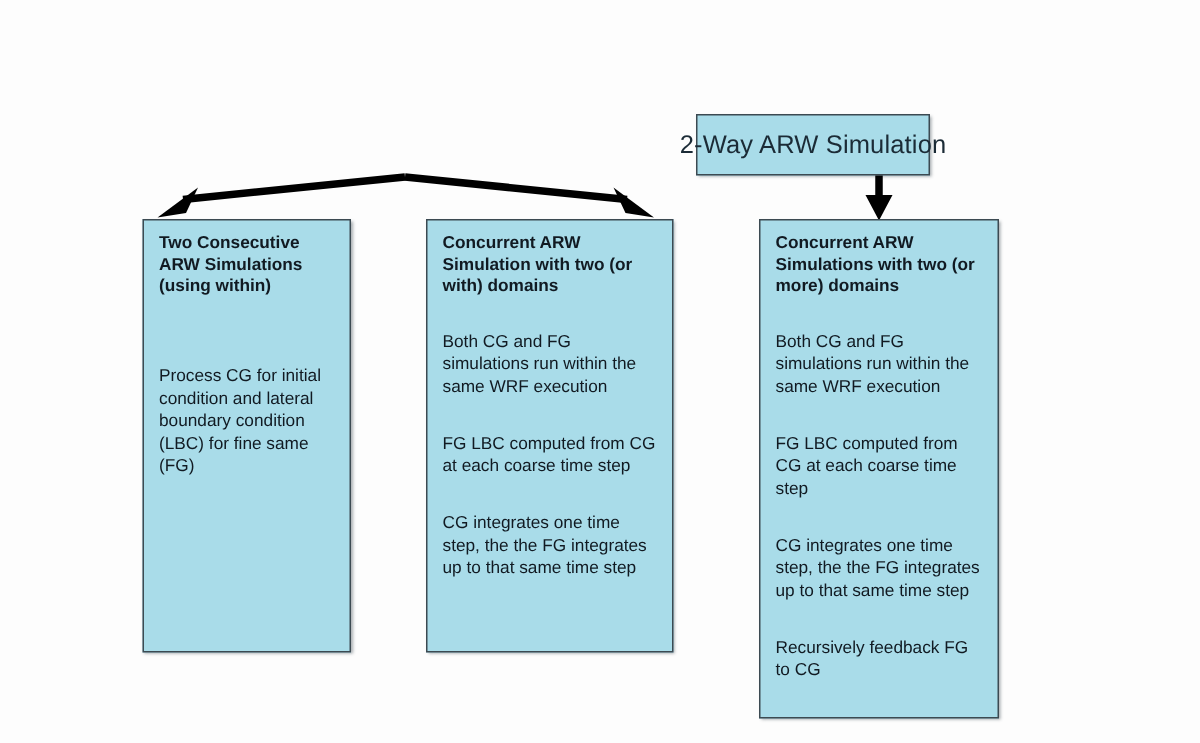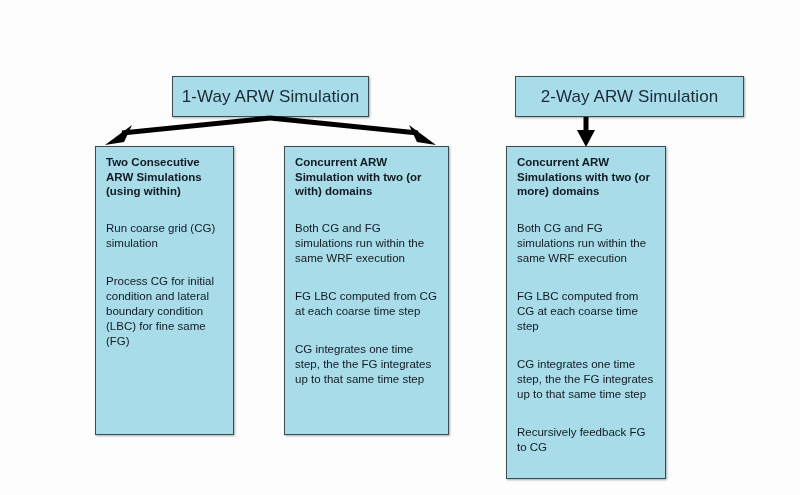--- a/index.html
+++ b/index.html
@@ -62,25 +62,22 @@
     width: 800px;
     height: 495px;
     pointer-events: none;
   }
 </style>
 </head>
 <body>
 
 <div id="canvas">
 
-  <div class="box top-box" style="left:172px; top:76px; width:197px; height:41px;">
-    <span class="label">1-Way ARW Simulation</span>
-  </div>
 
-  <div class="box top-box" style="left:515px; top:76px; width:229px; height:41px;">
+  <div class="box top-box" style="left:464px; top:76px; width:156px; height:41px;">
     <span class="label">2-Way ARW Simulation</span>
   </div>
 
   <svg class="arrow-layer" viewBox="0 0 800 495" width="800" height="495">
 
     <g>
       <line x1="270" y1="118" x2="122" y2="133" stroke="#000000" stroke-width="5"></line>
       <polygon points="105,145 132,125 124,142" fill="#000000"></polygon>
     </g>
 
@@ -91,21 +88,20 @@
 
     <g>
       <line x1="586" y1="117" x2="586" y2="134" stroke="#000000" stroke-width="5"></line>
       <polygon points="586,147 577,130 595,130" fill="#000000"></polygon>
     </g>
   </svg>
 
   <div class="box col-box" style="left:95px; top:146px; width:139px; height:289px;">
     <p class="col-heading">Two Consecutive ARW Simulations (using within)</p>
     <div class="spacer-1"></div>
-    <p class="col-item">Run coarse grid (CG) simulation</p>
     <div class="spacer-2"></div>
     <p class="col-item">Process CG for initial condition and lateral boundary condition (LBC) for fine same (FG)</p>
     <div class="spacer-2"></div>
   </div>
 
   <div class="box col-box" style="left:284px; top:146px; width:165px; height:289px;">
     <p class="col-heading">Concurrent ARW Simulation with two (or with) domains</p>
     <div class="spacer-1"></div>
     <p class="col-item">Both CG and FG simulations run within the same WRF execution</p>
     <div class="spacer-2"></div>

